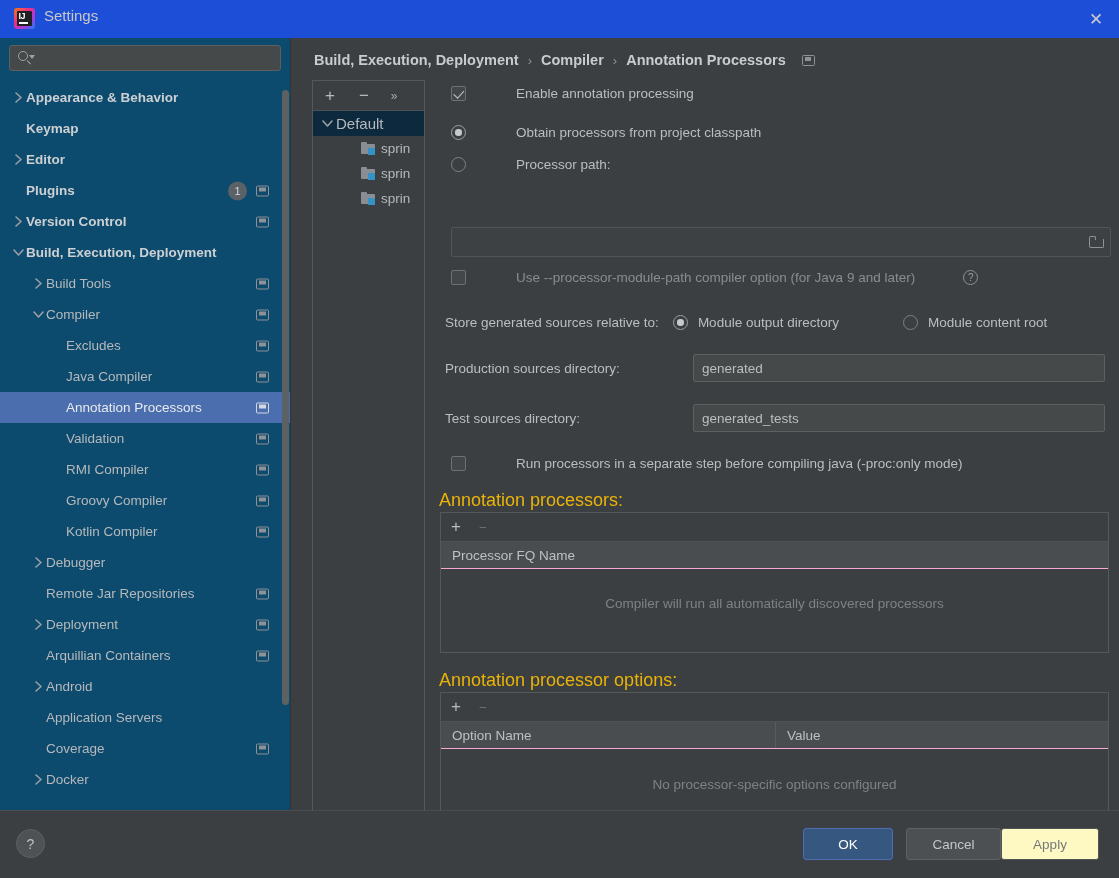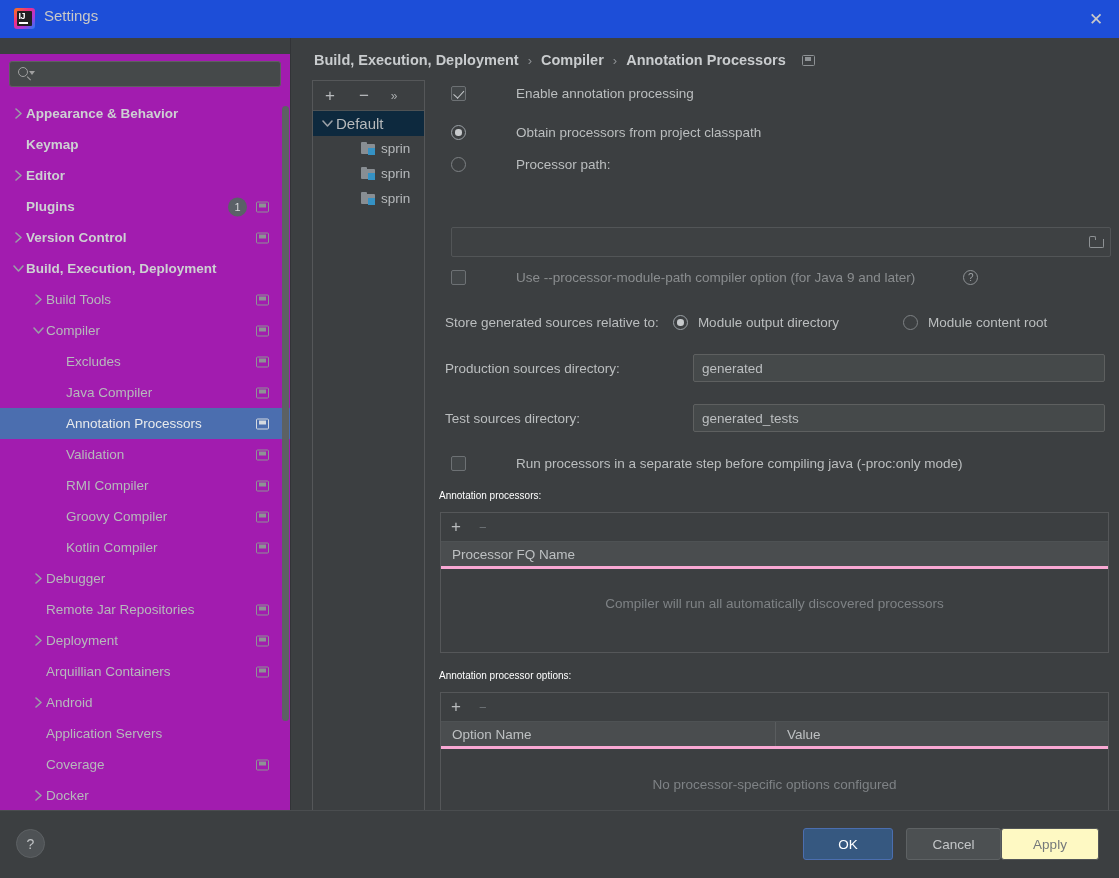--- a/index.html
+++ b/index.html
@@ -38,22 +38,22 @@
     position:absolute; left:44px; top:7px; font-size:15px; color:#c8c8c8;
   }
   #close-btn {
     position:absolute; right:0; top:0; width:46px; height:38px;
     display:flex; align-items:center; justify-content:center;
     color:#c9c9c9; font-size:17px; line-height:1; cursor:pointer;
   }
 
   
   #sidebar {
-    position:absolute; left:0; top:54px; width:291px; height:772px;
-    background:#a21caf; overflow:hidden;
+    position:absolute; left:0; top:38px; width:291px; height:772px;
+    background:#0c4a6e; overflow:hidden;
   }
   #search-wrap { position:absolute; left:9px; top:7px; width:272px; height:26px; }
   #search-input {
     width:100%; height:26px; background:#45494a; border:1px solid #5e6060;
     border-radius:3px; color:#bbb; padding:0 6px 0 28px;
     font-family:"Liberation Sans",sans-serif; font-size:13px; outline:none;
   }
   #search-input::placeholder { color:#7a7a7a; }
   #search-icon {
     position:absolute; left:9px; top:6px; width:14px; height:14px; pointer-events:none;
@@ -226,32 +226,32 @@
   .tbl {
     border:1px solid #555759; background:#3c3f41; position:relative;
   }
   .tbl-toolbar {
     height:29px; border-bottom:1px solid #4e5254; display:flex; align-items:center;
     padding-left:10px;
   }
   .tbl-toolbar .plus { color:#b9bcbe; font-size:17px; cursor:pointer; margin-right:18px; }
   .tbl-toolbar .minus { color:#6f7477; font-size:13px; cursor:default; }
   .tbl-head {
-    height:27px; background:#4a4d4f; border-bottom:3px solid #f9a8d4;
+    height:27px; background:#4a4d4f; border-bottom:1px solid #f9a8d4;
     display:flex; align-items:center;
   }
   .tbl-head .th {
     font-size:13.5px; color:#bdc0c2; padding-left:11px; height:100%;
     display:flex; align-items:center;
   }
   .tbl-body { display:flex; align-items:flex-start; justify-content:center; }
   .tbl-empty {
     color:#7e8285; font-size:13.5px; width:100%; text-align:center;
   }
-  .sec-label { color:#ffffff; font-size:10px; }
+  .sec-label { color:#eab308; font-size:18px; }
 
   
   #footer {
     position:absolute; left:0; top:810px; width:1119px; height:68px;
     background:#3c3f41; border-top:1px solid #4a4d4f;
   }
   #help-btn {
     position:absolute; left:16px; top:18px; width:29px; height:29px;
     border-radius:50%; background:#4e5255; border:1px solid #5d6164;
     display:flex; align-items:center; justify-content:center;

